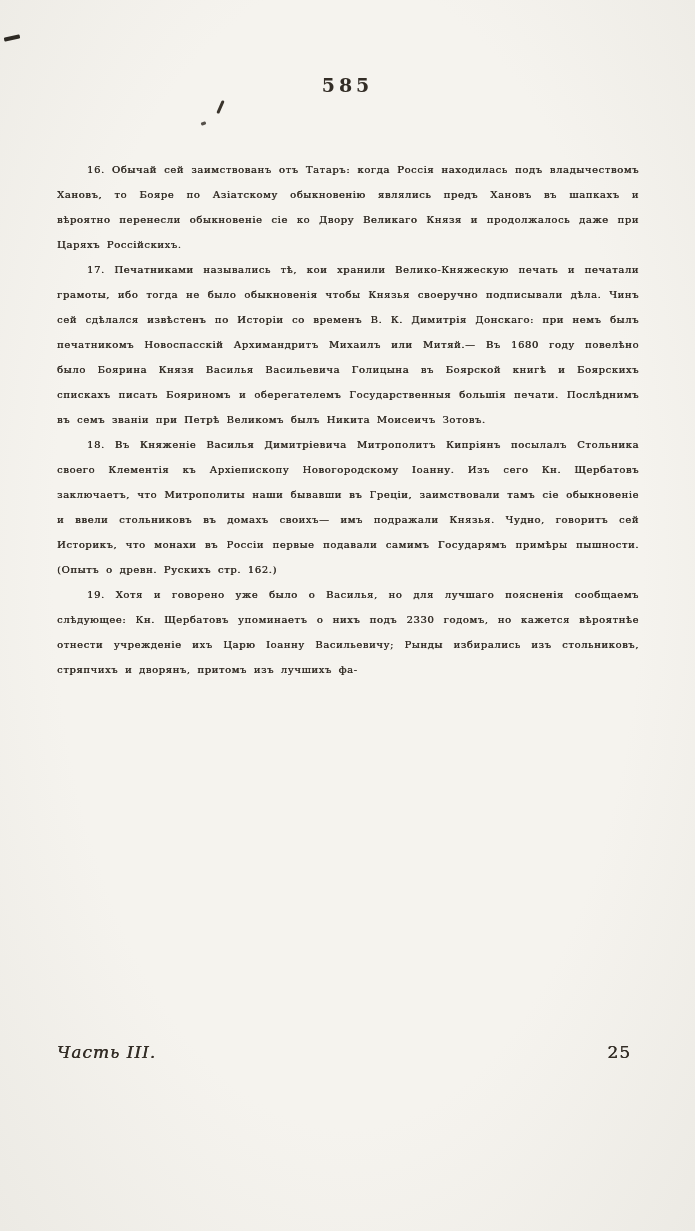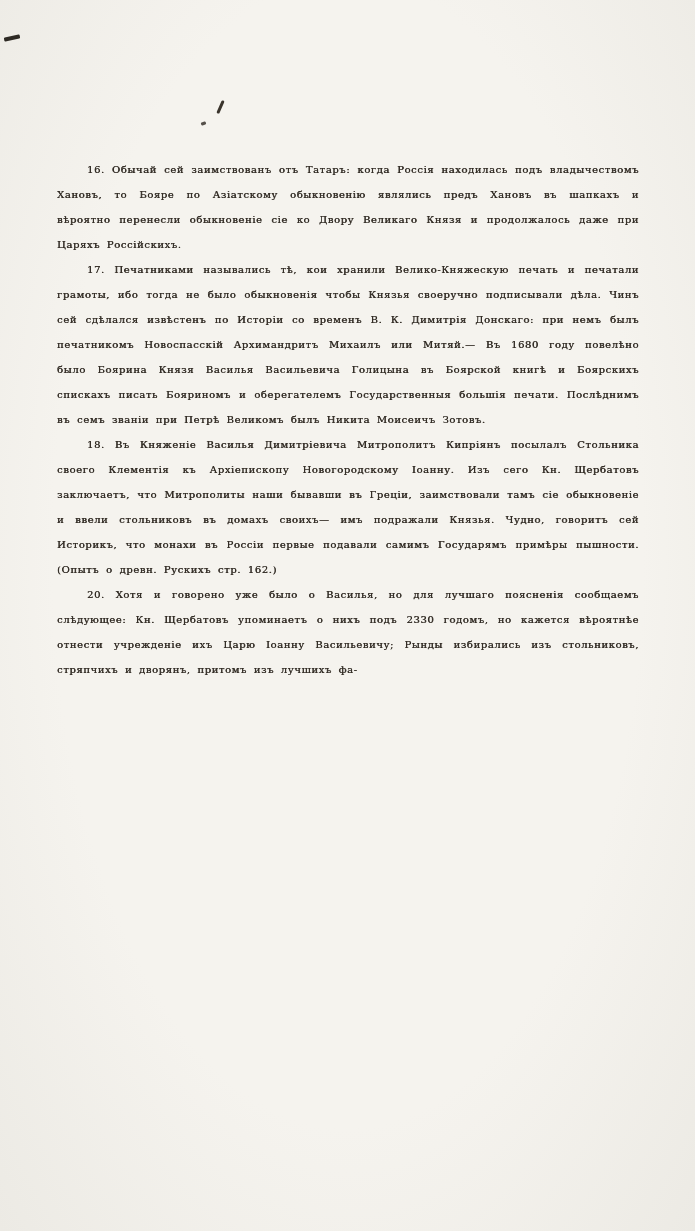--- a/index.html
+++ b/index.html
@@ -85,22 +85,27 @@
 </style>
 </head>
 <body>
 
 <div class="page">
 
   <div class="speck speck-corner"></div>
   <div class="speck speck-under-number"></div>
   <div class="speck speck-dot"></div>
 
+  <div class="page-number">585</div>
 
   <div class="text-block">
       <p class="para"><span>16. Обычай сей заимствованъ отъ Татаръ: когда Россія находилась подъ владычествомъ Хановъ, то Бояре по Азіатскому обыкновенію являлись предъ Хановъ въ шапкахъ и вѣроятно перенесли обыкновеніе сіе ко Двору Великаго Князя и продолжалось даже при Царяхъ Россійскихъ.</span></p>
       <p class="para"><span>17. </span><span class="it">Печатниками</span><span> назывались тѣ, кои хранили Велико-Княжескую печать и печатали грамоты, ибо тогда не было обыкновенія чтобы Князья своеручно подписывали дѣла. Чинъ сей сдѣлался извѣстенъ по Исторіи со временъ В. К. Димитрія Донскаго: при немъ былъ печатникомъ Новоспасскій Архимандритъ Михаилъ или Митяй.— Въ 1680 году повелѣно было Боярина Князя Василья Васильевича Голицына въ Боярской книгѣ и Боярскихъ спискахъ писать Бояриномъ и </span><span class="it">оберегателемъ Государственныя большія печати.</span><span> Послѣднимъ въ семъ званіи при Петрѣ Великомъ былъ Никита Моисеичъ Зотовъ.</span></p>
       <p class="para"><span>18. Въ Княженіе Василья Димитріевича Митрополитъ Кипріянъ посылалъ </span><span class="it">Стольника</span><span> своего Клементія къ Архіепископу Новогородскому Іоанну. Изъ сего Кн. Щербатовъ заключаетъ, что Митрополиты наши бывавши въ Греціи, заимствовали тамъ сіе обыкновеніе и ввели стольниковъ въ домахъ своихъ— имъ подражали Князья. Чудно, говоритъ сей Историкъ, что монахи въ Россіи первые подавали самимъ Государямъ примѣры пышности. (Опытъ о древн. Рускихъ стр. 162.)</span></p>
-      <p class="para"><span>20. Хотя и говорено уже было о </span><span class="it">Василья</span><span>, но для лучшаго поясненія сообщаемъ слѣдующее: Кн. Щербатовъ упоминаетъ о нихъ подъ 2330 годомъ, но кажется вѣроятнѣе отнести учрежденіе ихъ Царю Іоанну Васильевичу; Рынды избирались изъ стольниковъ, стряпчихъ и дворянъ, притомъ изъ лучшихъ фа-</span></p>
+      <p class="para"><span>19. Хотя и говорено уже было о </span><span class="it">Василья</span><span>, но для лучшаго поясненія сообщаемъ слѣдующее: Кн. Щербатовъ упоминаетъ о нихъ подъ 2330 годомъ, но кажется вѣроятнѣе отнести учрежденіе ихъ Царю Іоанну Васильевичу; Рынды избирались изъ стольниковъ, стряпчихъ и дворянъ, притомъ изъ лучшихъ фа-</span></p>
     </div>
 
+  <div class="footer">
+    <span class="footer-left">Часть III.</span>
+    <span class="footer-right">25</span>
+  </div>
 
 </div>
 
 </body></html>

